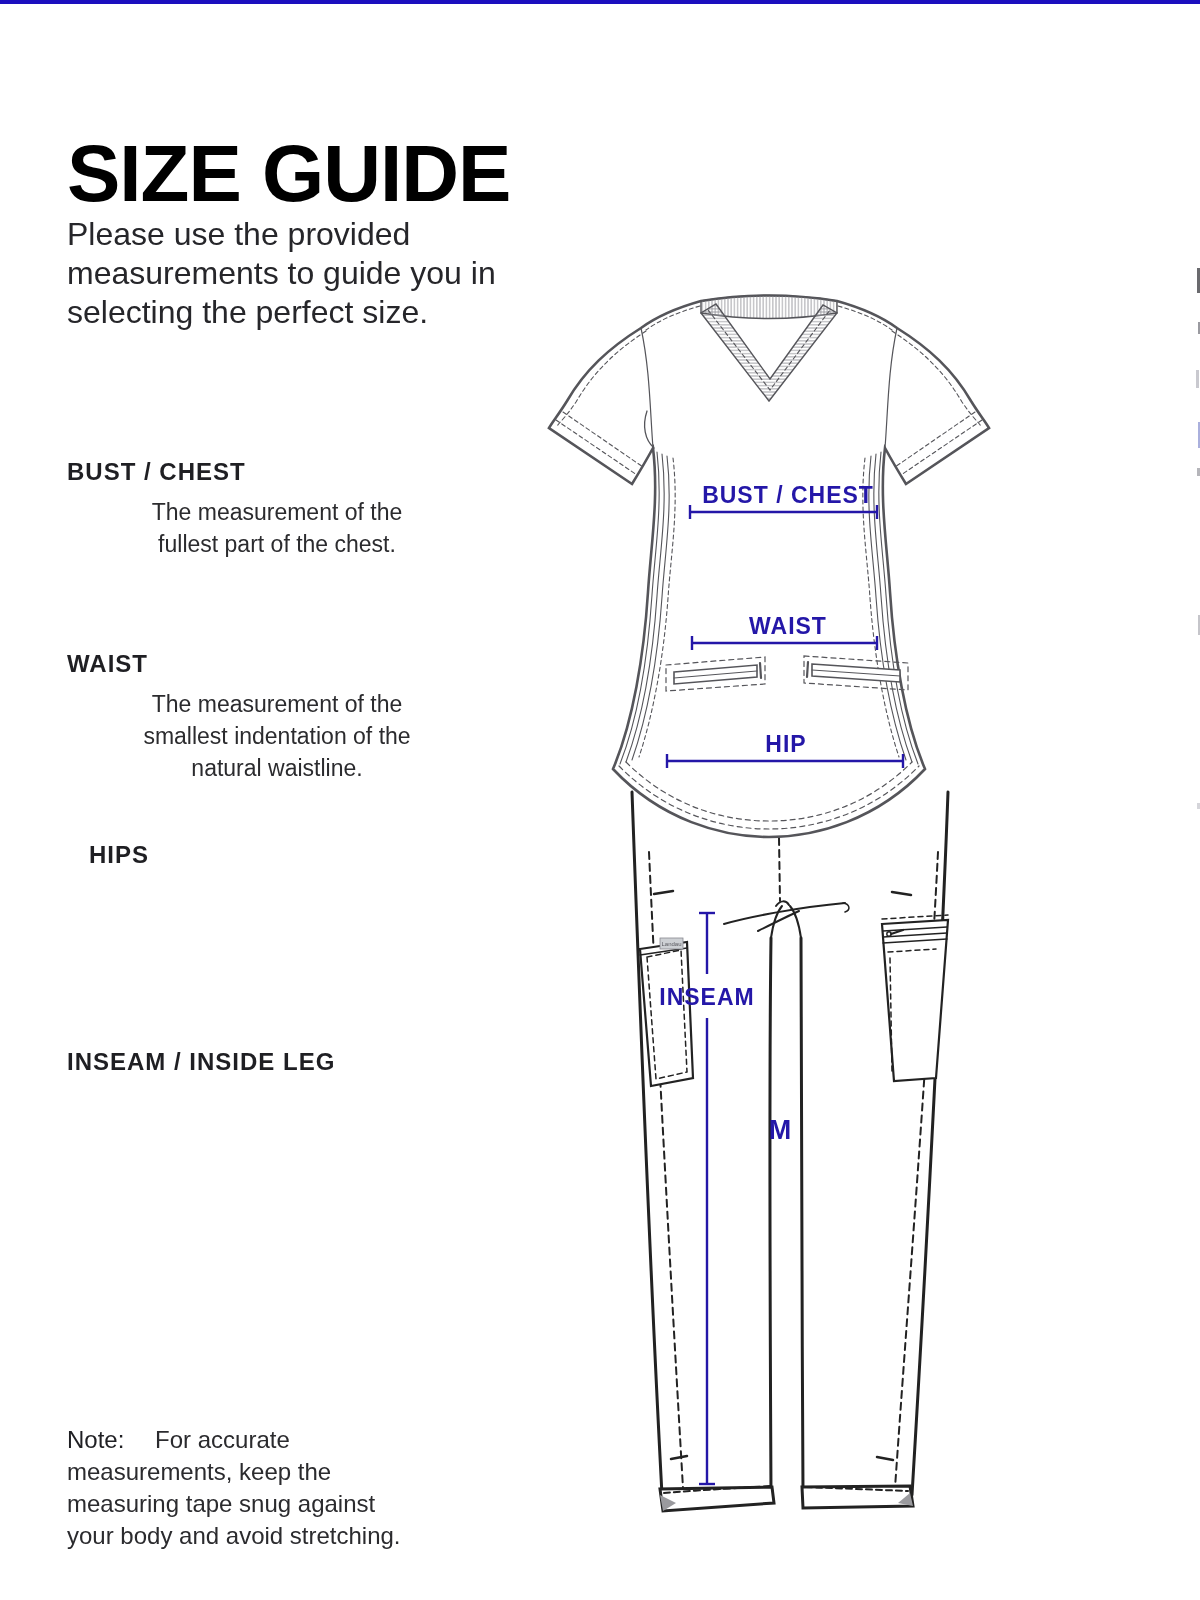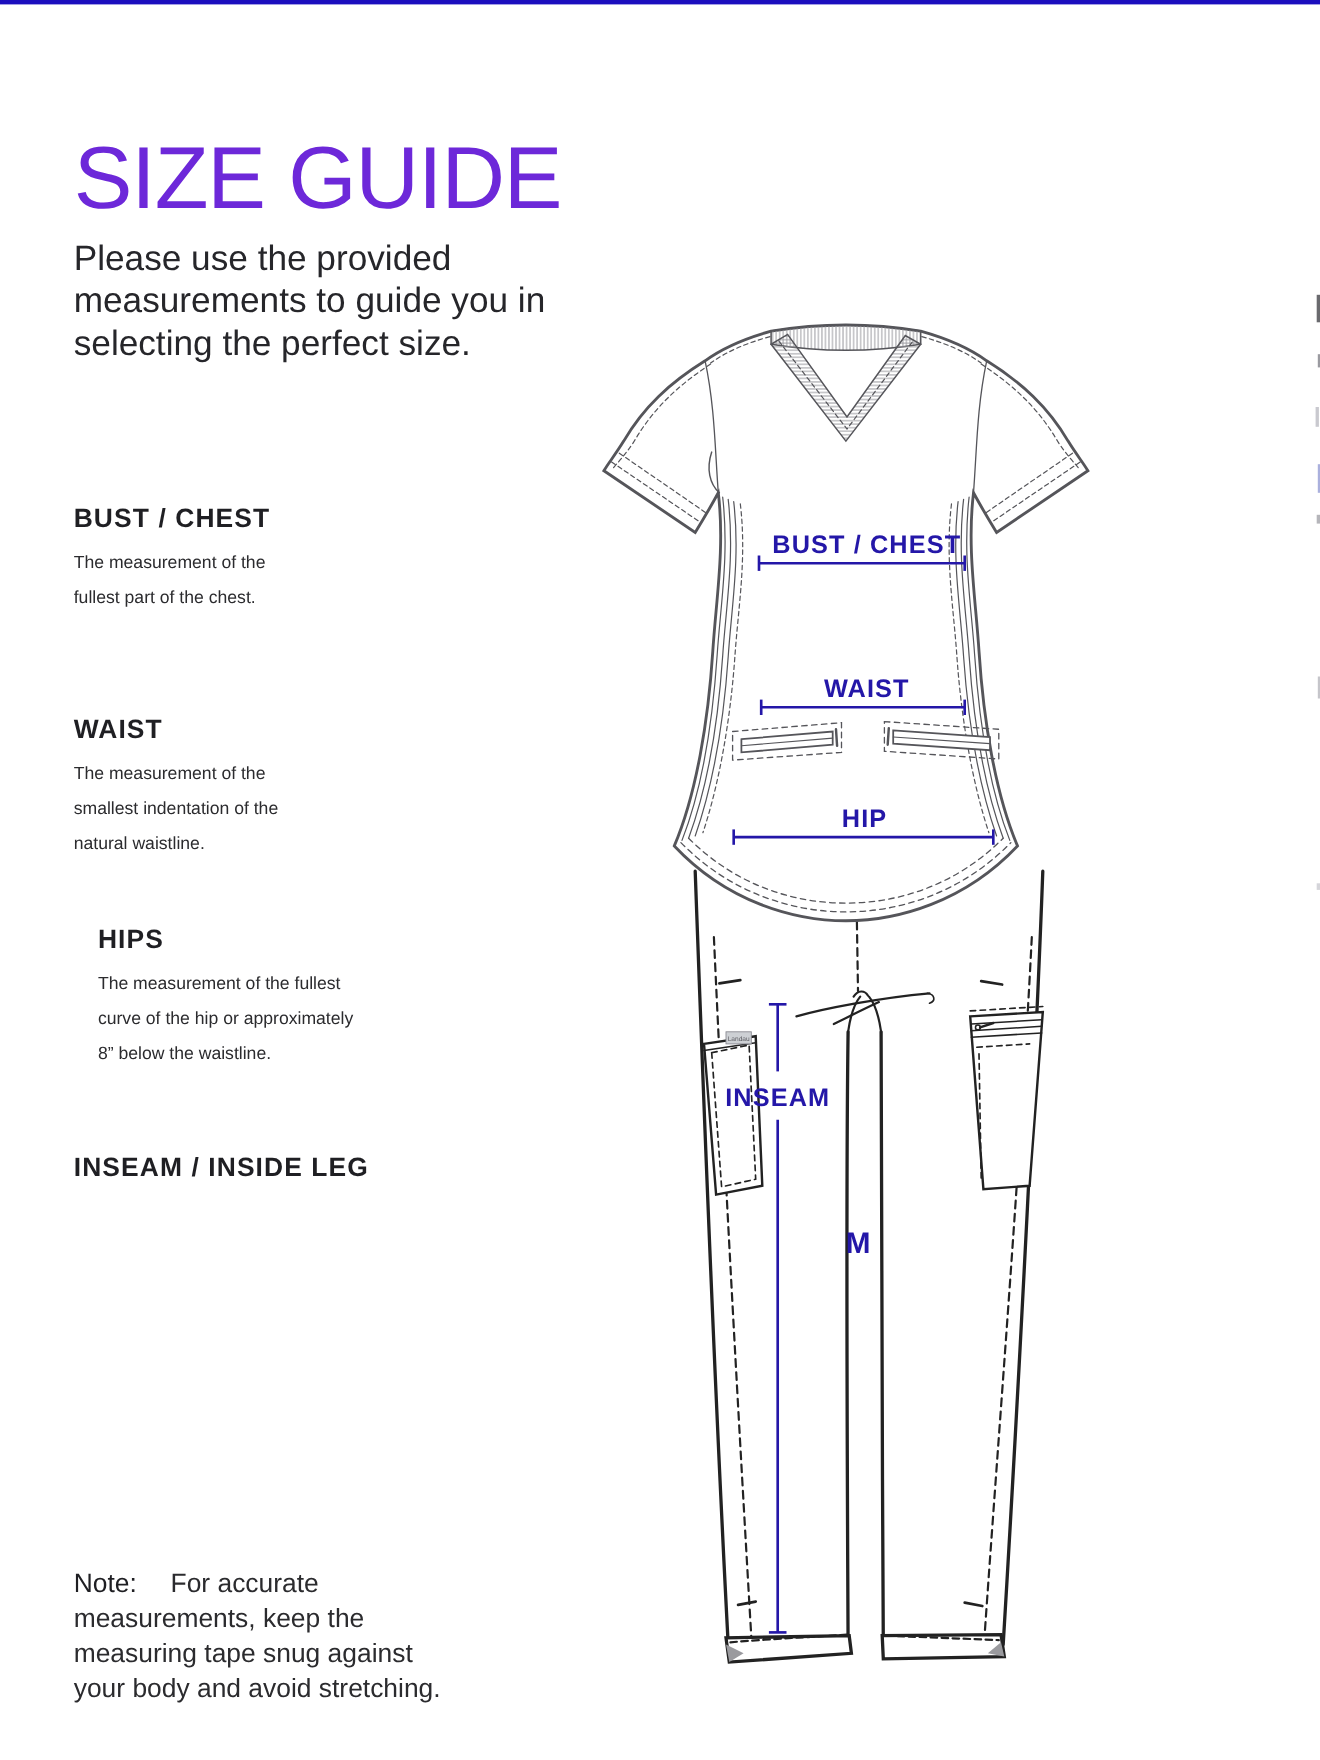--- a/index.html
+++ b/index.html
@@ -2,30 +2,30 @@
 <html><head>
 <meta charset="utf-8">
 <style>
   html,body{margin:0;padding:0;}
   body{
     width:1200px;height:1600px;position:relative;background:#ffffff;
     font-family:"Liberation Sans", sans-serif;color:#26262a;overflow:hidden;
   }
   .top-border{position:absolute;left:0;top:0;width:1200px;height:4px;background:#1b0ebe;}
   .page-title{
-    position:absolute;left:67px;top:68px;width:480px;
-    font-size:80px;font-weight:normal;letter-spacing:-1px;color:#6d28d9;line-height:1;
+    position:absolute;left:67px;top:80px;width:480px;
+    font-size:80px;font-weight:bold;letter-spacing:-1px;color:#000000;line-height:1;
   }
   .intro{
     position:absolute;left:67px;top:183px;width:470px;
     font-size:32px;line-height:39px;color:#26262a;white-space:pre-line;
   }
   .section{position:absolute;left:67px;width:420px;}
   .section-heading{font-size:24px;font-weight:bold;letter-spacing:1px;color:#1f1f23;margin:0 0 10px 0;}
-  .section-body{font-size:16px;line-height:32px;color:#2b2b2e;white-space:pre-line;margin:0;}
+  .section-body{font-size:23px;line-height:32px;color:#2b2b2e;white-space:pre-line;margin:0;text-align:center;}
   .sec-bust{top:458px;}
   .sec-waist{top:650px;}
   .sec-hips{top:841px;margin-left:22px;}
   .sec-inseam{top:1048px;}
   .note{
     position:absolute;left:67px;top:1400px;width:400px;
     font-size:24px;line-height:32px;color:#2b2b2e;
   }
   .note .note-body{white-space:pre-line;display:inline;margin-left:24px;}
   .note-label{font-weight:normal;color:#1f1f23;}
@@ -59,23 +59,20 @@
 
 <div class="section sec-waist">
   <h2 class="section-heading">WAIST</h2>
   <p class="section-body">The measurement of the
 smallest indentation of the
 natural waistline.</p>
 </div>
 
 <div class="section sec-hips">
   <h2 class="section-heading">HIPS</h2>
-  <p class="section-body">The measurement of the fullest
-curve of the hip or approximately
-8” below the waistline.</p>
 </div>
 
 <div class="section sec-inseam">
   <h2 class="section-heading">INSEAM / INSIDE LEG</h2>
 </div>
 
 <p class="note"><span class="note-label">Note:</span><span class="note-body"> For accurate
 measurements, keep the
 measuring tape snug against
 your body and avoid stretching.</span></p>

